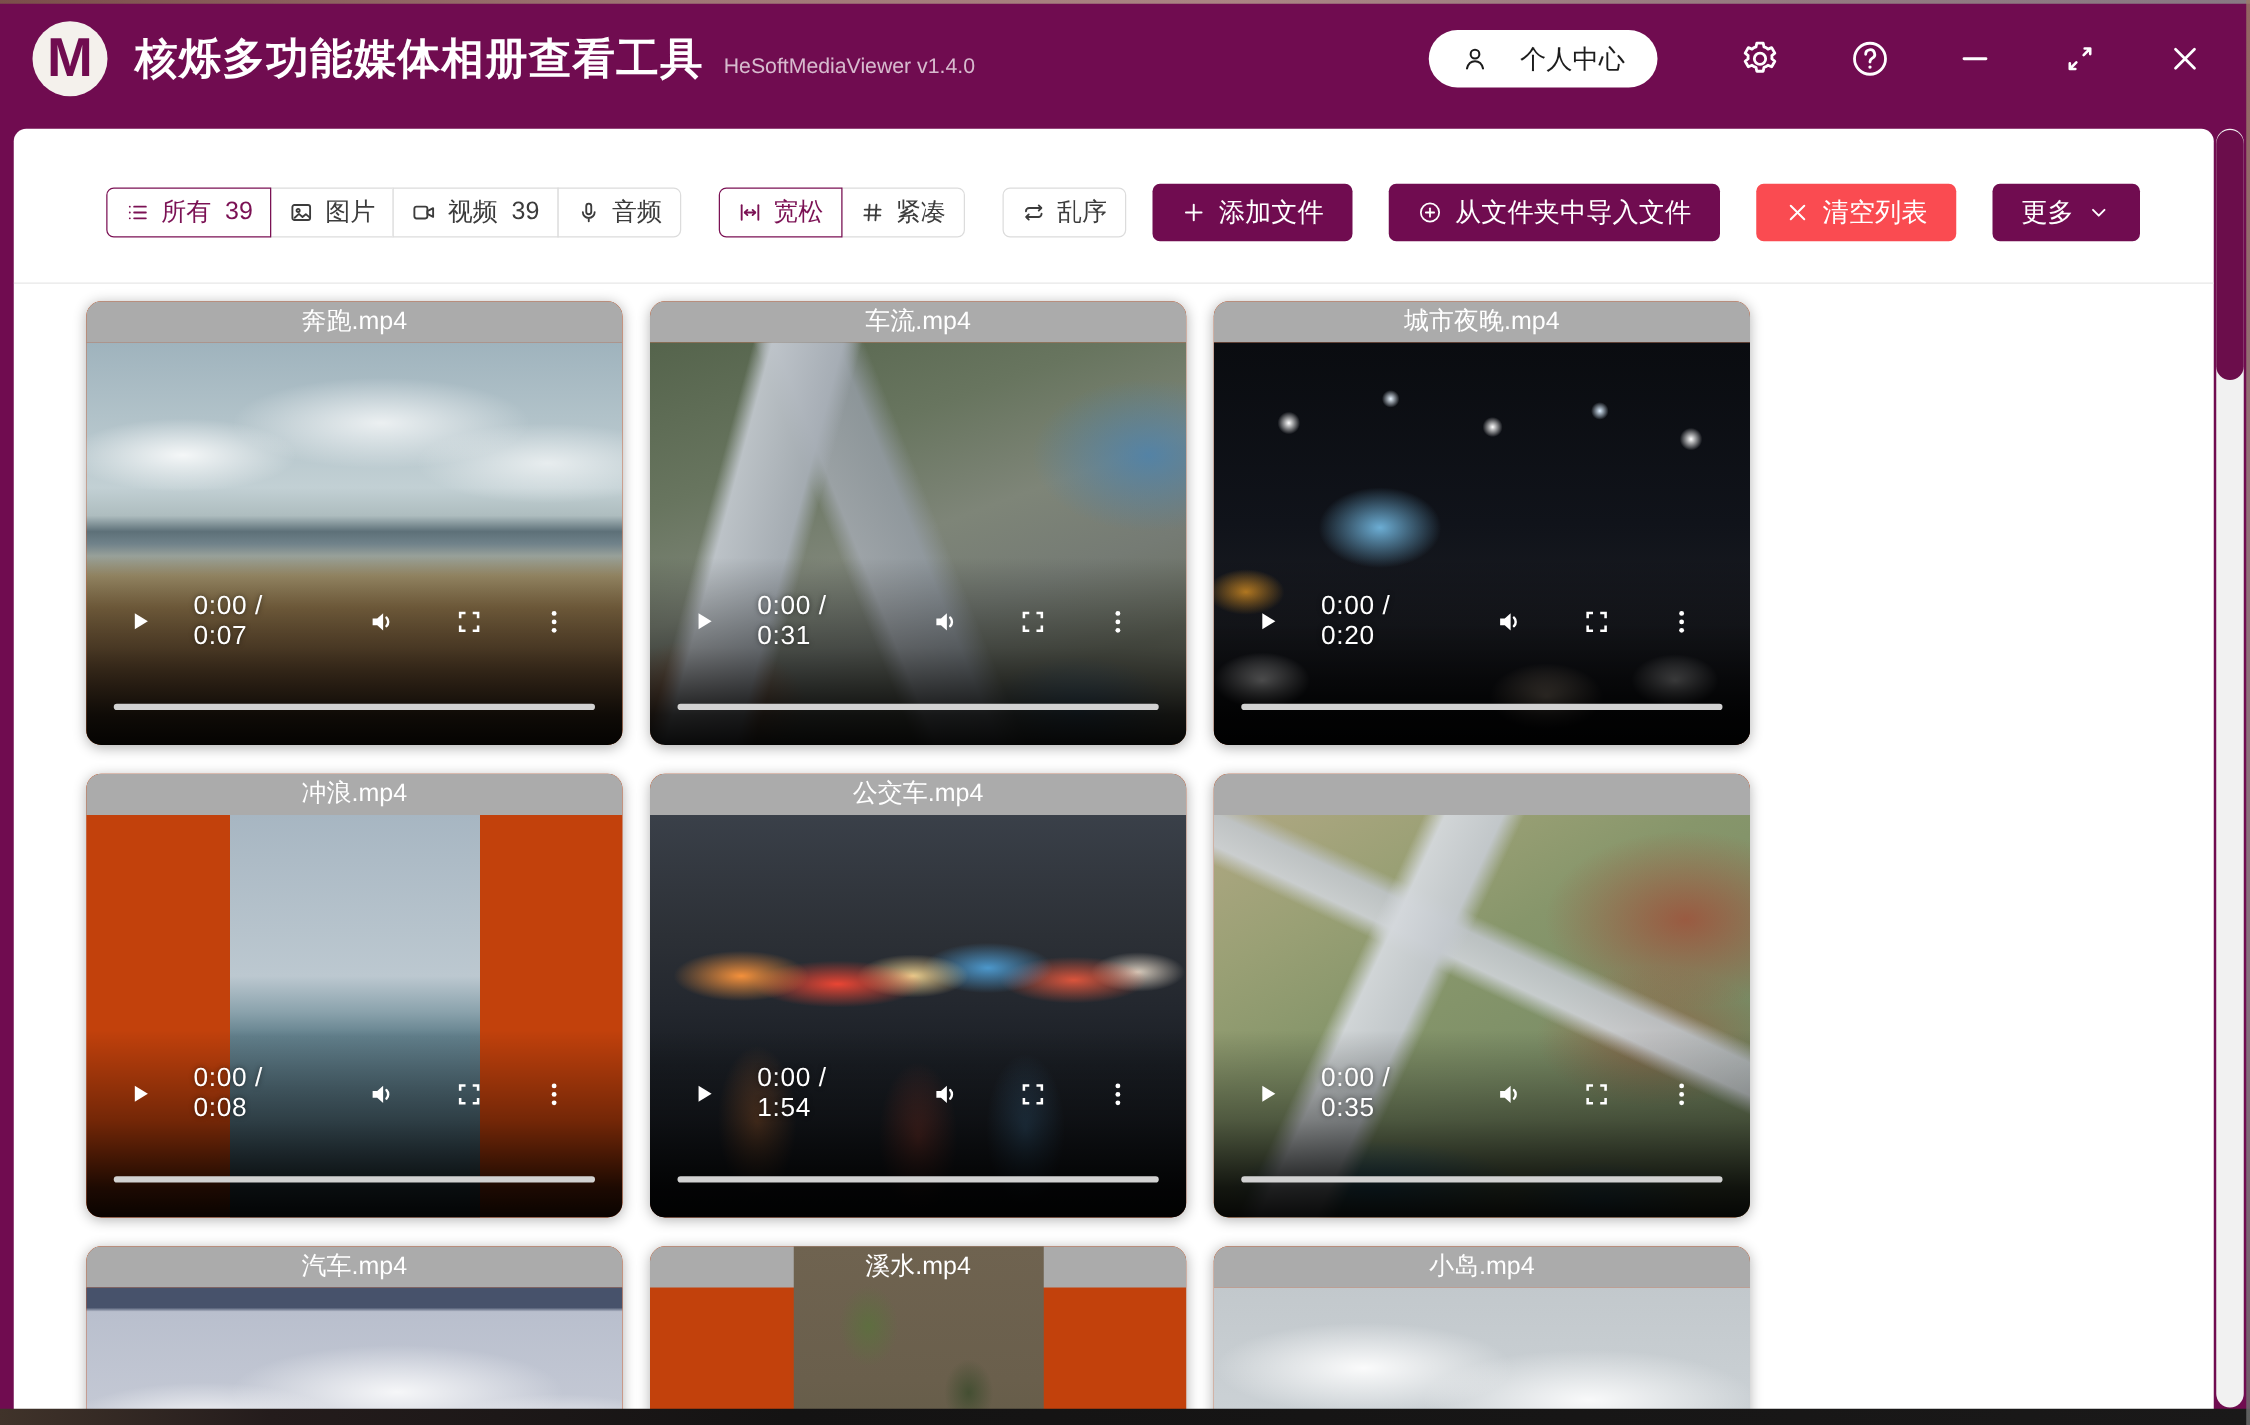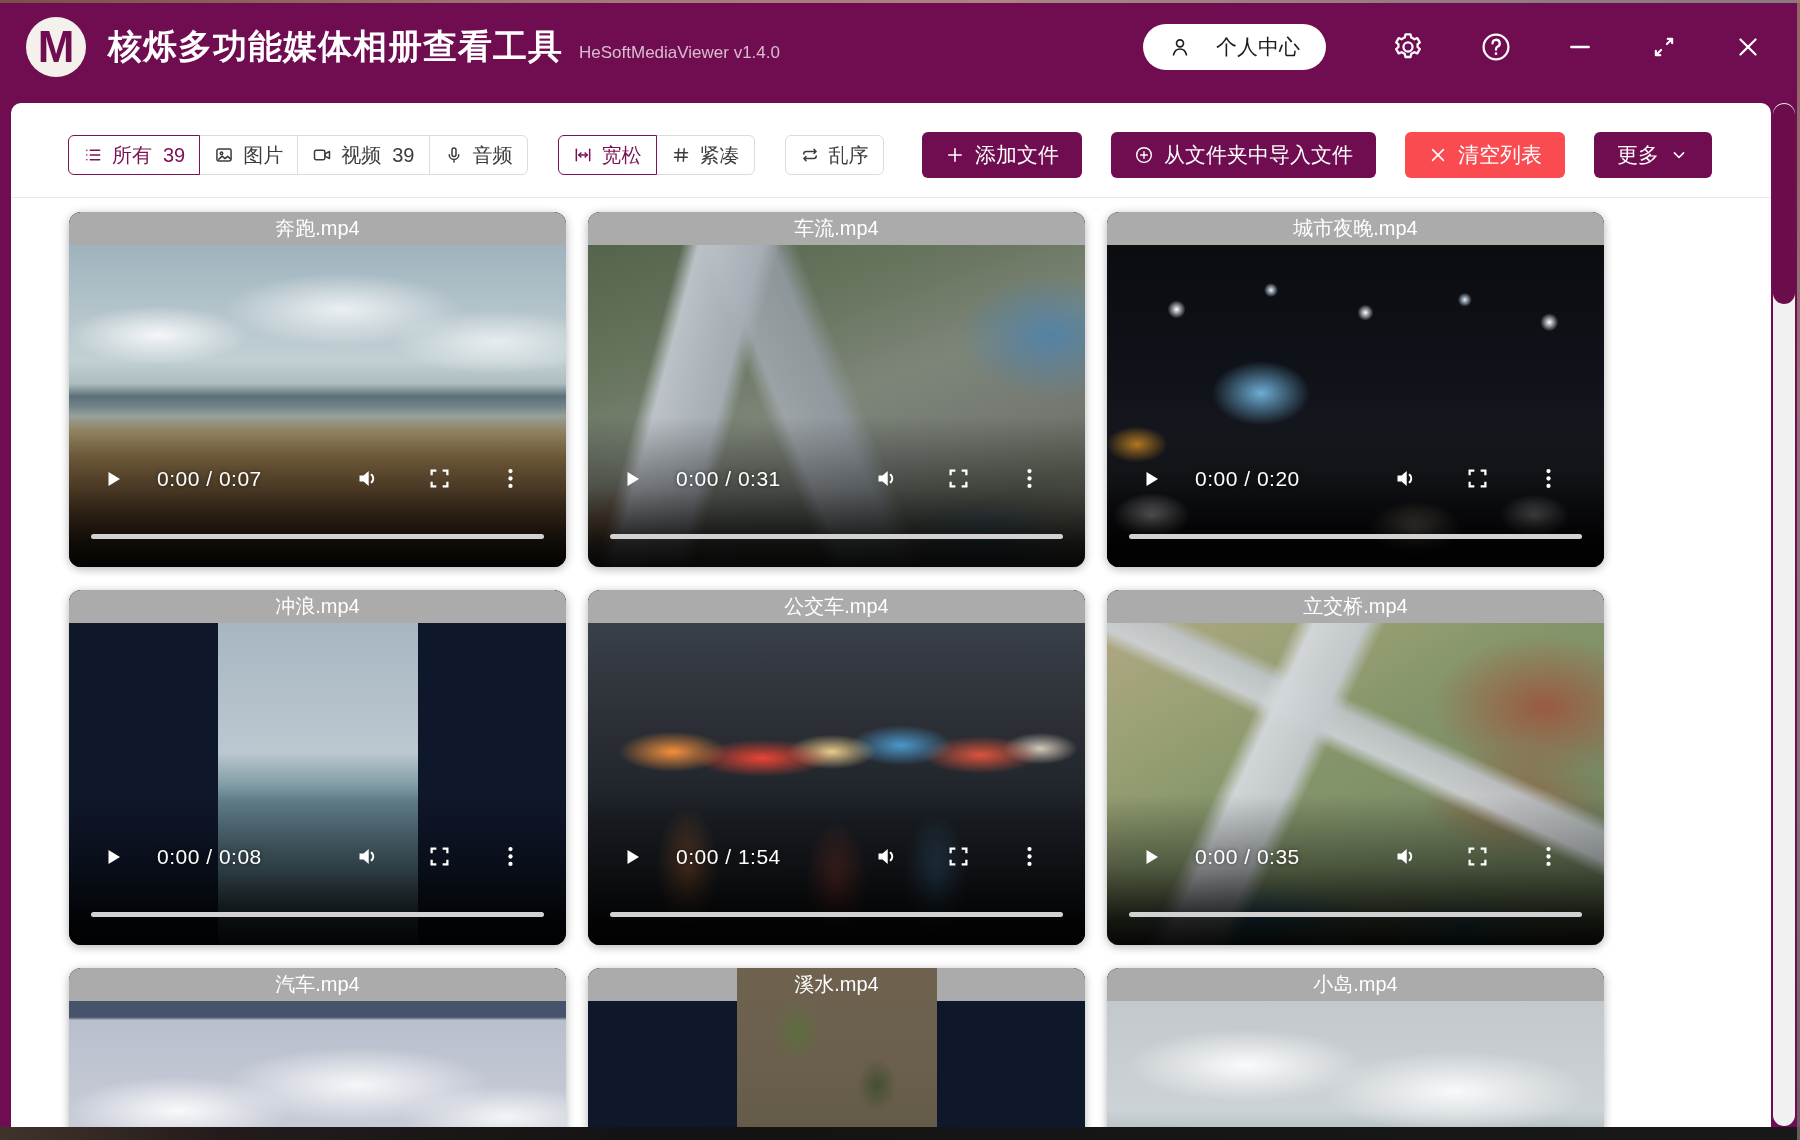--- a/index.html
+++ b/index.html
@@ -32,21 +32,21 @@
   .tb-icon.max  { margin-left:56px; }
   .tb-icon.cls  { margin-left:56px; margin-right:8px; }
   .ic { display:inline-flex; }
   .ic svg { width:100%; height:100%; }
 
   
   .panel { position:absolute; left:11px; top:103px; width:1760px; bottom:0; background:#fff;
     border-radius:10px 10px 0 0; overflow:hidden; z-index:4; }
 
   
-  .toolbar { height:95px; display:flex; align-items:center; padding:10px 59px 0 57px;
+  .toolbar { height:124px; display:flex; align-items:center; padding:10px 59px 0 74px;
     border-bottom:1px solid #e7e7e7; }
   .seg { display:flex; }
   .seg + .seg { margin-left:30px; }
   .fbtn { display:flex; align-items:center; gap:9px; height:40px; padding:0 14px; background:#fff;
     border:1px solid #dcdcdc; color:#3c3c3c; font-size:20px; cursor:pointer; margin-left:-1px;
     font-family:inherit; position:relative; white-space:nowrap; }
   .seg .fbtn:first-child { border-radius:6px 0 0 6px; margin-left:0; }
   .seg .fbtn:last-child  { border-radius:0 6px 6px 0; }
   .seg .fbtn:only-child  { border-radius:6px; }
   .fbtn .ic { width:20px; height:20px; }
@@ -54,21 +54,21 @@
   .fbtn .count { margin-left:2px; }
   .actions { margin-left:auto; display:flex; gap:29px; }
   .abtn { display:flex; align-items:center; gap:10px; height:46px; padding:0 23px; border:none;
     border-radius:6px; color:#fff; font-size:21px; cursor:pointer; font-family:inherit; white-space:nowrap; }
   .abtn .ic { width:20px; height:20px; }
   .abtn.brand { background:#700C50; }
   .abtn.danger { background:#FA4B51; }
 
   
   .grid { display:flex; flex-wrap:wrap; column-gap:22px; row-gap:23px; padding:14px 60px 0 58px; }
-  .card { position:relative; width:497px; height:355px; border-radius:12px; background:#0f172a;
+  .card { position:relative; width:429px; height:355px; border-radius:12px; background:#c2410c;
     box-shadow:0 2px 10px rgba(0,0,0,.30); overflow:hidden; }
   .card-header { position:absolute; top:0; left:0; right:0; height:33px; background:#ABABAB;
     border-radius:12px 12px 0 0; z-index:1; }
   .card-title { position:absolute; top:0; left:0; right:0; height:33px; line-height:33px; text-align:center;
     color:#fff; font-size:20px; z-index:4; pointer-events:none; }
   .thumb { position:absolute; left:0; right:0; top:33px; bottom:0; z-index:2; cursor:pointer; }
   .card.portrait .thumb { left:50%; right:auto; width:200px; transform:translateX(-50%); }
   .card.overlap .thumb { top:0; }
   .vgrad { position:absolute; left:0; right:0; bottom:0; height:150px; z-index:3; pointer-events:none;
     background:linear-gradient(180deg, rgba(0,0,0,0) 0%, rgba(0,0,0,.40) 48%, rgba(0,0,0,.85) 84%, rgba(0,0,0,.95) 100%); }
@@ -491,21 +491,20 @@
               <circle cx="12" cy="12" r="1.9"></circle>
               <circle cx="12" cy="18.6" r="1.9"></circle>
             </svg>
           </button>
         </div>
         <div class="progress"></div>
       </div>
       <div class="card">
         <div class="card-header"></div>
         <div class="thumb th-lijiaoqiao"></div>
-        <div class="card-title">立交桥.mp4</div>
         <div class="vgrad"></div>
         <div class="ctl-row">
           <button class="play-btn ic">
             <svg viewBox="0 0 24 24">
               <path d="M7.5 5v14l11.5-7z" fill="currentColor"></path>
             </svg>
           </button>
           <span class="time">0:00 / 0:35</span>
           <span class="ctl-sp"></span>
           <button class="cbtn ic">

